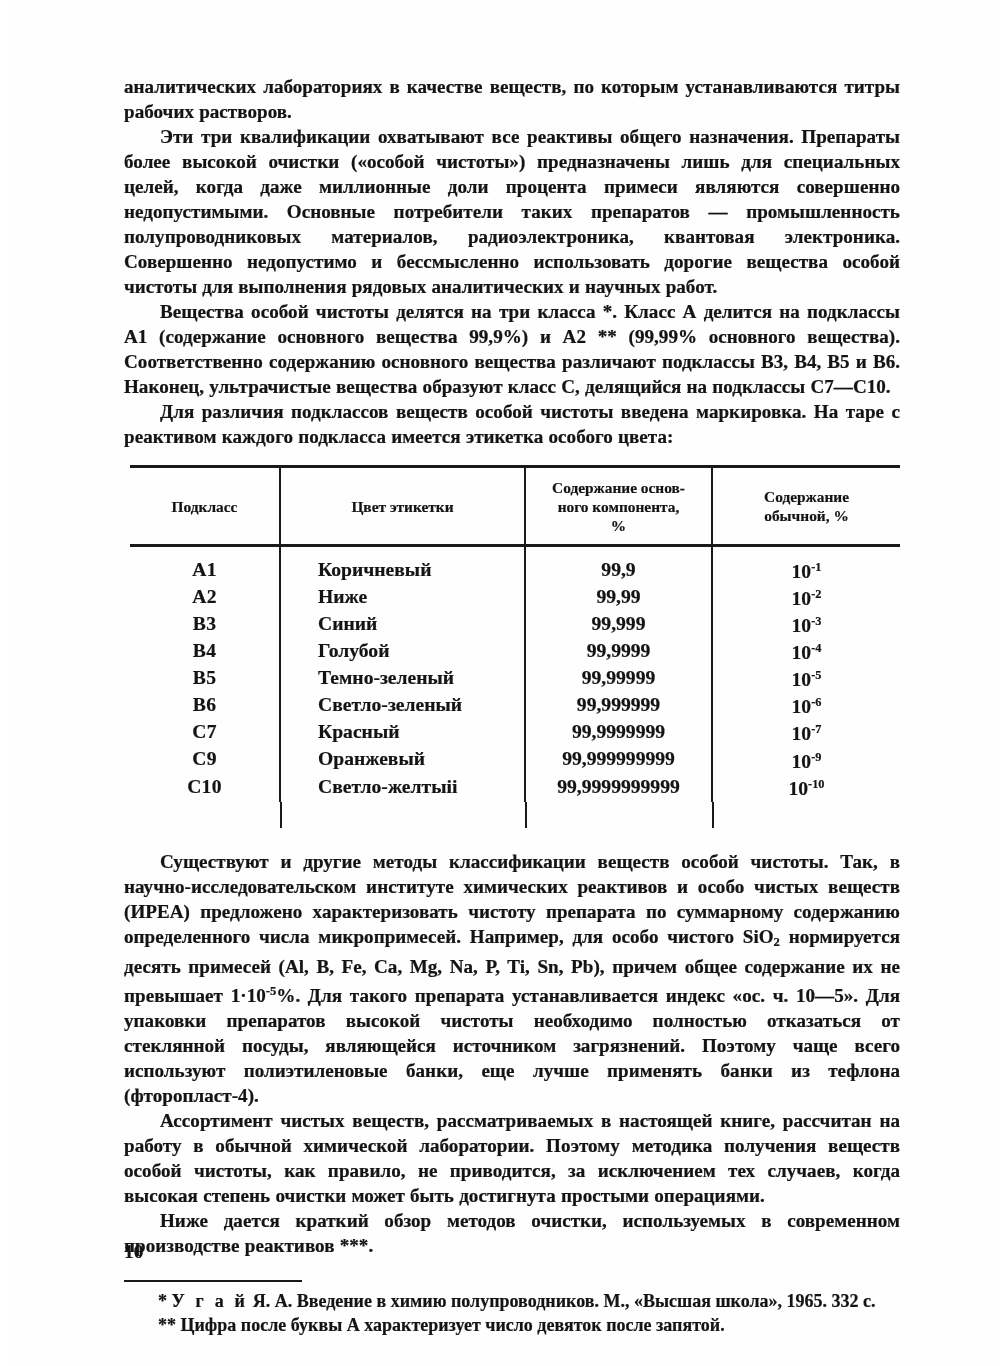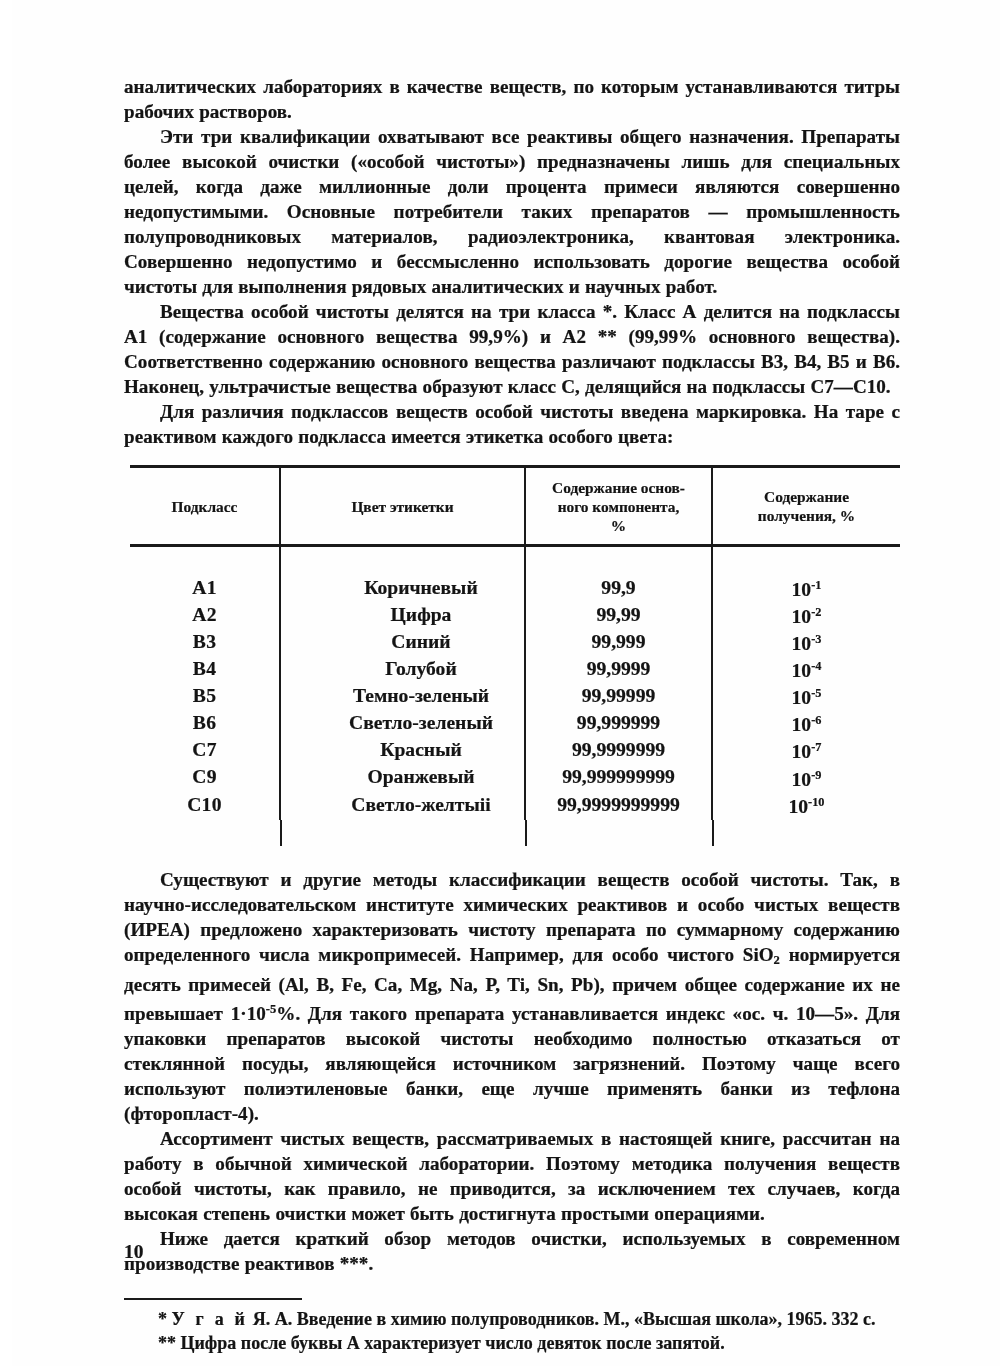--- a/index.html
+++ b/index.html
@@ -106,24 +106,24 @@
     border-left: 2.4px solid #1a1a1a;
   }
 
   tbody td {
     font-size: 19.6px;
     line-height: 23.3px;
     height: 23.3px;
   }
   tbody td.sub-cell { letter-spacing: 0.3px; }
   tbody td.color-cell {
-    text-align: center;
+    text-align: left;
     padding-left: 37px;
   }
-  tbody tr.first td { padding-top: 27px; }
+  tbody tr.first td { padding-top: 9px; }
   tbody tr.last td { padding-bottom: 2px; }
 
   tbody td .sup {
     font-size: 0.63em;
     vertical-align: 0.55em;
     font-weight: 700;
     letter-spacing: 0;
   }
 
   .tail-lines {
@@ -204,21 +204,21 @@
           <tr>
             <th>Подкласс</th>
             <th class="vl">Цвет  этикетки</th>
             <th class="vl">
               <span>Содержание основ-</span><br>
               <span>ного компонента,</span><br>
               <span>%</span>
             </th>
             <th class="vl">
               <span>Содержание</span><br>
-              <span>получения,  %</span>
+              <span>обычной,  %</span>
             </th>
           </tr>
         </thead>
       </table>
 
       <div class="rule-mid"></div>
 
       <table class="t">
         <colgroup>
           <col class="c1">
@@ -228,21 +228,21 @@
         </colgroup>
         <tbody id="tbody">
             <tr class="first">
               <td class="sub-cell">А1</td>
               <td class="vl color-cell">Коричневый</td>
               <td class="vl">99,9</td>
               <td class="vl"><span>10</span><span class="sup">-1</span></td>
             </tr>
             <tr>
               <td class="sub-cell">А2</td>
-              <td class="vl color-cell">Цифра</td>
+              <td class="vl color-cell">Ниже</td>
               <td class="vl">99,99</td>
               <td class="vl"><span>10</span><span class="sup">-2</span></td>
             </tr>
             <tr>
               <td class="sub-cell">В3</td>
               <td class="vl color-cell">Синий</td>
               <td class="vl">99,999</td>
               <td class="vl"><span>10</span><span class="sup">-3</span></td>
             </tr>
             <tr>

